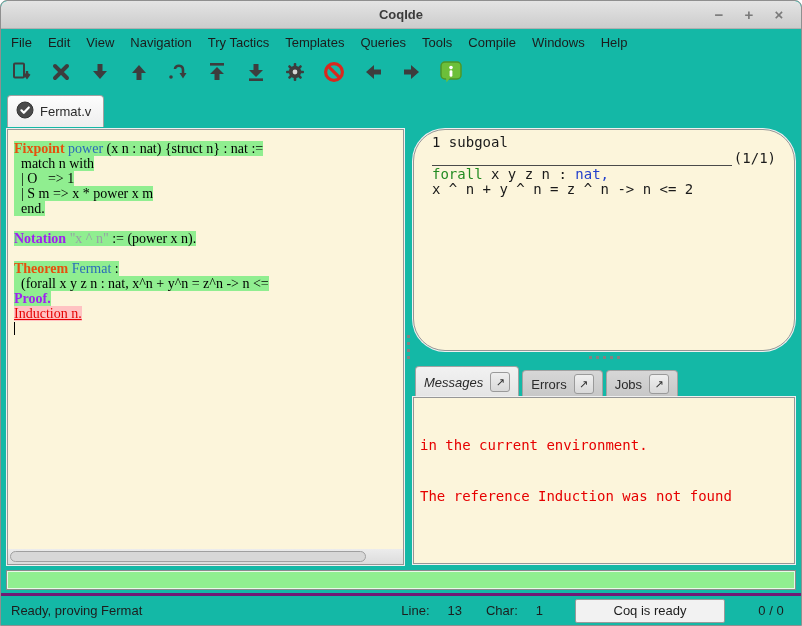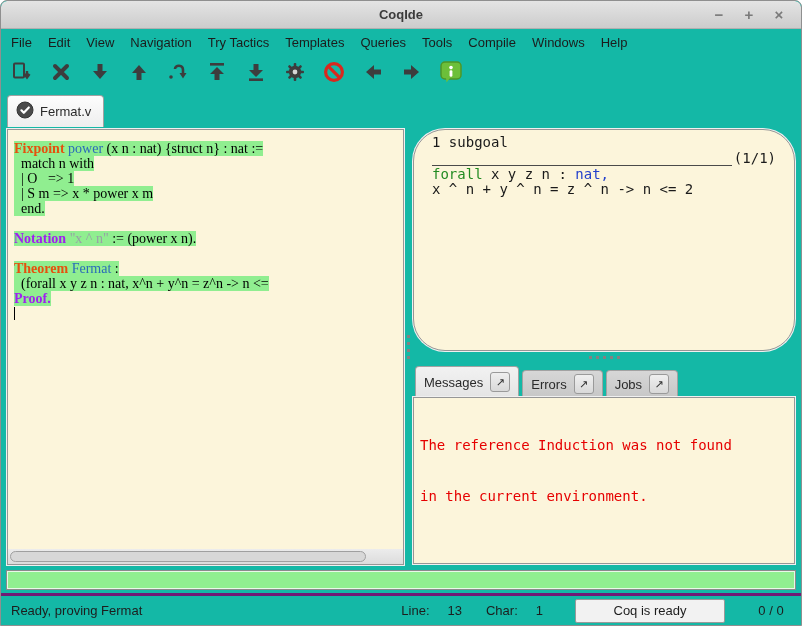--- a/index.html
+++ b/index.html
@@ -50,21 +50,21 @@
   .goal-frame { flex:0 0 222px; font-family:"DejaVu Sans Mono","Liberation Mono",monospace; font-size:14px; line-height:16px; padding:4px 18px; color:#1a1a1a;border-radius:32px; }
   .rule-row { display:flex; align-items:flex-end; height:16px; }
   .rule { flex:1 1 auto; border-bottom:1px solid #4a4a4a; height:12px; margin-right:2px; }
   .g-kw { color:#228b22; }
   .g-type { color:#2441cc; }
 
   .hsplit { flex:0 0 12px; display:flex; align-items:center; justify-content:center; gap:4px; }
 
   .msg-tabrow { flex:0 0 34px; display:flex; align-items:flex-end; gap:3px; padding-left:2px; }
   .mtab { height:27px; display:flex; align-items:center; gap:7px; padding:0 8px; border:1px solid #a2a2a2; border-bottom:none; border-radius:4px 4px 0 0; background:linear-gradient(#d7d7d7,#c7c7c7); font-size:13px; color:#2a2a2a; }
-  .mtab.active { height:31px; background:linear-gradient(#f2f2f2,#e4e4e4); }
+  .mtab.active { height:31px; background:linear-gradient(#f2f2f2,#e4e4e4);font-style:italic; }
   .detach-btn { width:20px; height:20px; border:1px solid #9a9a9a; border-radius:3px; background:linear-gradient(#efefef,#d9d9d9); font-size:11px; color:#333; display:flex; align-items:center; justify-content:center; }
   .msg-frame { flex:1 1 auto; margin-bottom:1px; font-family:"DejaVu Sans Mono","Liberation Mono",monospace; font-size:14px; line-height:17px; padding:5px 6px; color:#e60000; white-space:pre; }
 
   
   .progress-wrap { flex:0 0 24px; padding:1px 5px 3px 5px; }
   .progress { height:100%; border:1px solid #8a8a8a; box-shadow:inset 0 0 0 1px #e8f8e8; background:#90ee90; }
   .statusbar { flex:0 0 32px; border-top:3px solid #701a75; display:flex; align-items:center; font-size:13px; color:#1d1d1d; padding:0 10px; }
   .status-left { flex:1 1 auto; }
   .status-right { display:flex; align-items:center; gap:18px; }
   .lbl { color:#1d1d1d; }
@@ -225,20 +225,21 @@
         <div class="cl"><span class="hl">  match n with</span></div>
         <div class="cl"><span class="hl">  | O   =&gt; 1</span></div>
         <div class="cl"><span class="hl">  | S m =&gt; x * power x m</span></div>
         <div class="cl"><span class="hl">  end.</span></div>
         <div class="cl"></div>
         <div class="cl"><span class="hl"><span class="pp">Notation</span><span> </span><span class="str">"x ^ n"</span><span> := (power x n).</span></span></div>
         <div class="cl"></div>
         <div class="cl"><span class="hl"><span class="kw">Theorem</span><span> </span><span class="id">Fermat</span><span> :</span></span></div>
         <div class="cl"><span class="hl">  (forall x y z n : nat, x^n + y^n = z^n -&gt; n &lt;=</span></div>
         <div class="cl"><span class="hl"><span class="pp">Proof.</span></span></div>
+        <div class="cl"><span class="errseg">Induction n.</span></div>
         <div class="cl"><span class="caret"></span></div>
       </div>
       <div class="hscroll">
           <div class="hthumb"></div>
         </div>
     </div>
 
     <div class="vsplit">
         <i></i>
         <i></i>
@@ -281,22 +282,22 @@
         </div>
         <div class="mtab">
           <span>Jobs</span>
           <span class="detach-btn">
               <span>↗</span>
             </span>
         </div>
       </div>
 
       <div class="frame msg-frame">
+        <div>in the current environment.</div>
         <div>The reference Induction was not found</div>
-        <div>in the current environment.</div>
       </div>
 
     </div>
   </div>
 
   <div class="progress-wrap">
     <div class="progress"></div>
   </div>
 
   <div class="statusbar">

